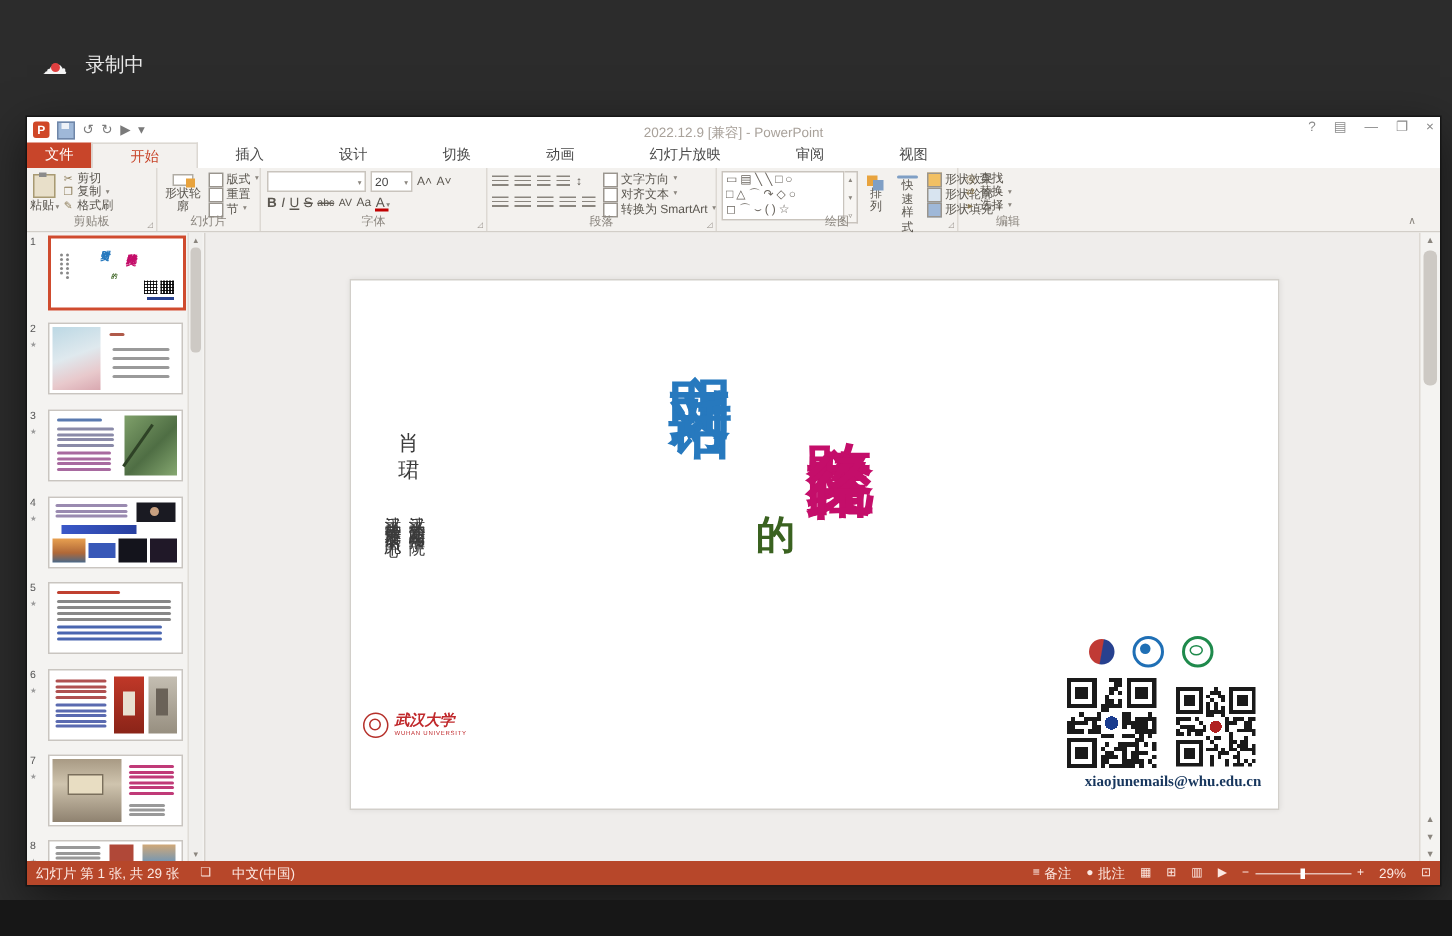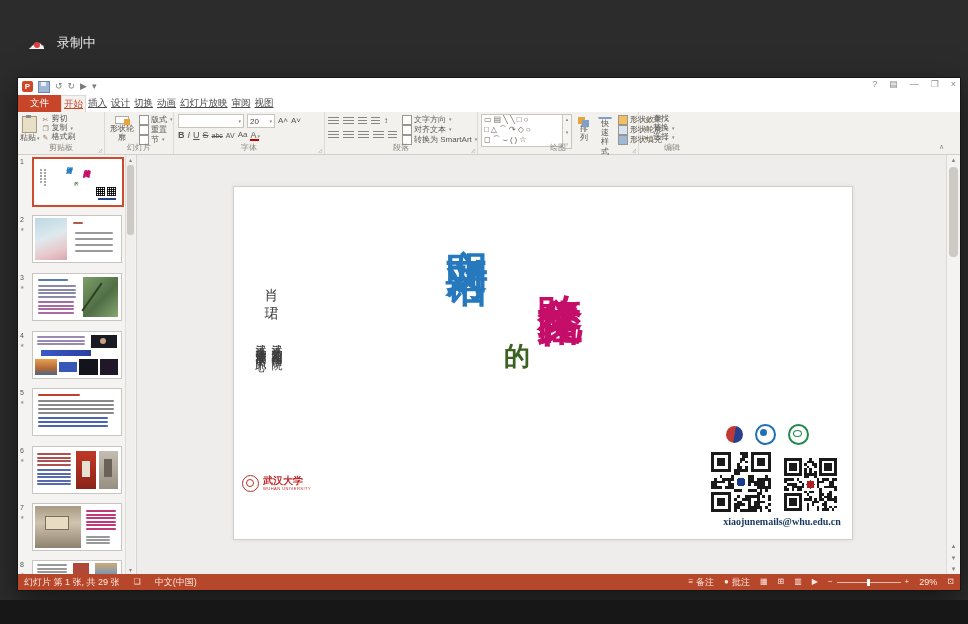--- a/index.html
+++ b/index.html
@@ -25,21 +25,21 @@
   #save-chip{width:10px;height:10px;background:#9fb8d8;border:1px solid #6f86a8;position:relative;}
   #save-chip::after{content:"";position:absolute;left:2px;top:0;width:5px;height:4px;background:#eef2f8;}
   #win-title{left:0;top:4px;width:942px;text-align:center;font-size:9px;color:#a9a29b;}
   #win-controls{right:4px;top:2px;display:flex;gap:12px;align-items:center;}
   .wc{font-size:9px;color:#8a8a8a;line-height:1;cursor:default;}
   #sign-in{right:10px;top:20px;font-size:9px;color:#444;}
 
   
   #tabrow{left:0;top:17px;width:942px;height:17px;background:#fff;display:flex;align-items:stretch;}
   #file-tab{background:#c8452a;color:#fff;font-size:9.5px;display:flex;align-items:center;padding:0 12px;}
-  .tab{font-size:9.5px;color:#4a4a4a;display:flex;align-items:center;padding:0 2px;text-decoration:underline;}
+  .tab{font-size:9.5px;color:#4a4a4a;display:flex;align-items:center;padding:0 25px;}
   .tab.active{color:#c8452a;background:#f3f1ee;border:1px solid #dcd8d2;border-bottom:none;}
 
   
   #ribbon{left:0;top:34px;width:942px;height:42px;background:#f3f1ee;border-bottom:1px solid #d2cec8;display:flex;}
   .rgroup{position:relative;height:42px;border-right:1px solid #ddd9d3;flex:none;}
   .glabel{position:absolute;bottom:1px;left:0;right:0;text-align:center;font-size:8px;color:#8b867f;}
   .launcher{position:absolute;right:2px;bottom:1px;font-size:5px;color:#9a958e;}
   .gbody{position:absolute;left:0;top:2px;right:0;bottom:11px;display:flex;}
   .bigbtn{display:flex;flex-direction:column;align-items:center;justify-content:flex-start;padding:1px 2px;}
   .biglabel{font-size:8px;color:#5a564f;text-align:center;line-height:1.15;}
@@ -92,21 +92,21 @@
   #t-blue{left:212px;top:28px;font-size:42px;font-weight:700;letter-spacing:5px;font-family:"Liberation Sans",sans-serif;}
   #t-de{left:270px;top:152px;font-size:26px;font-weight:700;}
   #t-pink{left:304px;top:72px;font-size:45px;font-weight:800;letter-spacing:2px;}
   #author{left:30px;top:90px;font-size:14px;letter-spacing:18px;color:#3b3b3b;font-family:"Liberation Serif",serif;}
   #affils{left:16px;top:148px;height:152px;writing-mode:vertical-rl;text-orientation:upright;
     font-family:"Liberation Serif",serif;color:#3b3b3b;}
   #affils div{font-size:11px;letter-spacing:1.5px;line-height:1;margin-left:5px;}
   #whu-logo{left:8px;top:288px;display:flex;align-items:center;gap:4px;}
   #whu-seal{width:15px;height:15px;border-radius:50%;border:1.5px solid #b5302a;position:relative;flex:none;}
   #whu-seal::after{content:"";position:absolute;left:3px;top:3px;width:6px;height:6px;border-radius:50%;border:1px solid #b5302a;}
-  #whu-name{font-size:10px;font-weight:bold;color:#c0292c;font-family:"Liberation Serif",serif;line-height:1;}
+  #whu-name{font-size:10px;font-weight:bold;color:#c0292c;font-family:"Liberation Serif",serif;font-style:italic;line-height:1;}
   #whu-sub{font-size:4px;color:#c0292c;letter-spacing:.5px;line-height:1;margin-top:1px;}
   #partner-logos{left:492px;top:237px;display:flex;gap:12px;align-items:center;}
   .plogo{width:17px;height:17px;border-radius:50%;flex:none;}
   #plogo-1{background:linear-gradient(100deg,#c03a35 48%,#27418f 52%);}
   #plogo-2{border:2px solid #1f6fb5;background:#fff;position:relative;}
   #plogo-2::after{content:"";position:absolute;left:3px;top:3px;width:7px;height:7px;border-radius:50%;background:#1f6fb5;}
   #plogo-3{border:2px solid #1f8a4c;background:#fff;position:relative;}
   #plogo-3::after{content:"";position:absolute;left:3px;top:4px;width:7px;height:5px;border:1px solid #1f8a4c;border-radius:50%;}
   .qr{background:#fff;}
   #qr-1{left:477px;top:265px;width:60px;height:60px;}
@@ -145,20 +145,21 @@
 
     <div id="titlebar" class="abs">
       <div id="qat" class="abs">
         <span id="app-chip">P</span>
         <span id="save-chip"></span>
         <span class="qicon">↺</span>
         <span class="qicon">↻</span>
         <span class="qicon">▶</span>
         <span class="qicon">▾</span>
       </div>
+      <div id="win-title" class="abs">2022.12.9 [兼容] - PowerPoint</div>
       <div id="win-controls" class="abs">
         <span class="wc">?</span>
         <span class="wc">▤</span>
         <span class="wc">—</span>
         <span class="wc">❐</span>
         <span class="wc">×</span>
       </div>
     </div>
     <div id="sign-in" class="abs">登录</div>
 

